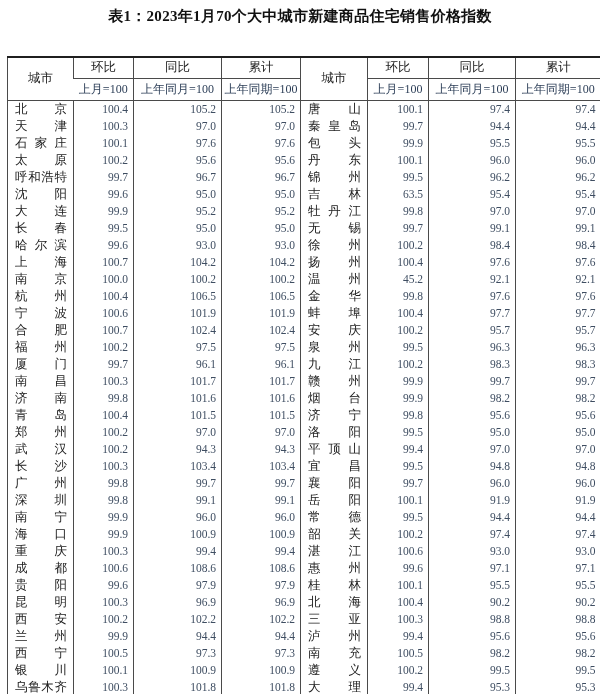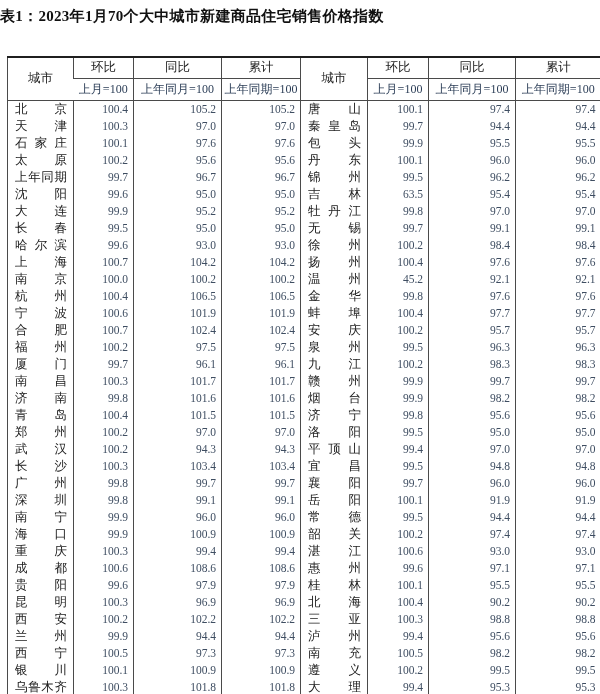--- a/index.html
+++ b/index.html
@@ -6,20 +6,21 @@
   html, body { background: #ffffff; }
   .page {
     width: 600px; height: 694px;
     background: #ffffff;
     font-family: "Liberation Serif", "DejaVu Serif", serif;
     overflow: hidden;
     position: relative;
   }
   .title {
     padding-top: 7px;
+    text-align: center;
     font-size: 15px;
     font-weight: 700;
     color: #111111;
     letter-spacing: 0.3px;
   }
   table.idx {
     margin: 30px 0 0 7px;
     width: 593px;
     border-collapse: collapse;
     table-layout: fixed;
@@ -131,21 +132,21 @@
           <td class="city">太原</td>
           <td class="num">100.2</td>
           <td class="num">95.6</td>
           <td class="num">95.6</td>
           <td class="city">丹东</td>
           <td class="num">100.1</td>
           <td class="num">96.0</td>
           <td class="num">96.0</td>
         </tr>
         <tr>
-          <td class="city">上年同期</td>
+          <td class="city">呼和浩特</td>
           <td class="num">99.7</td>
           <td class="num">96.7</td>
           <td class="num">96.7</td>
           <td class="city">锦州</td>
           <td class="num">99.5</td>
           <td class="num">96.2</td>
           <td class="num">96.2</td>
         </tr>
         <tr>
           <td class="city">沈阳</td>

